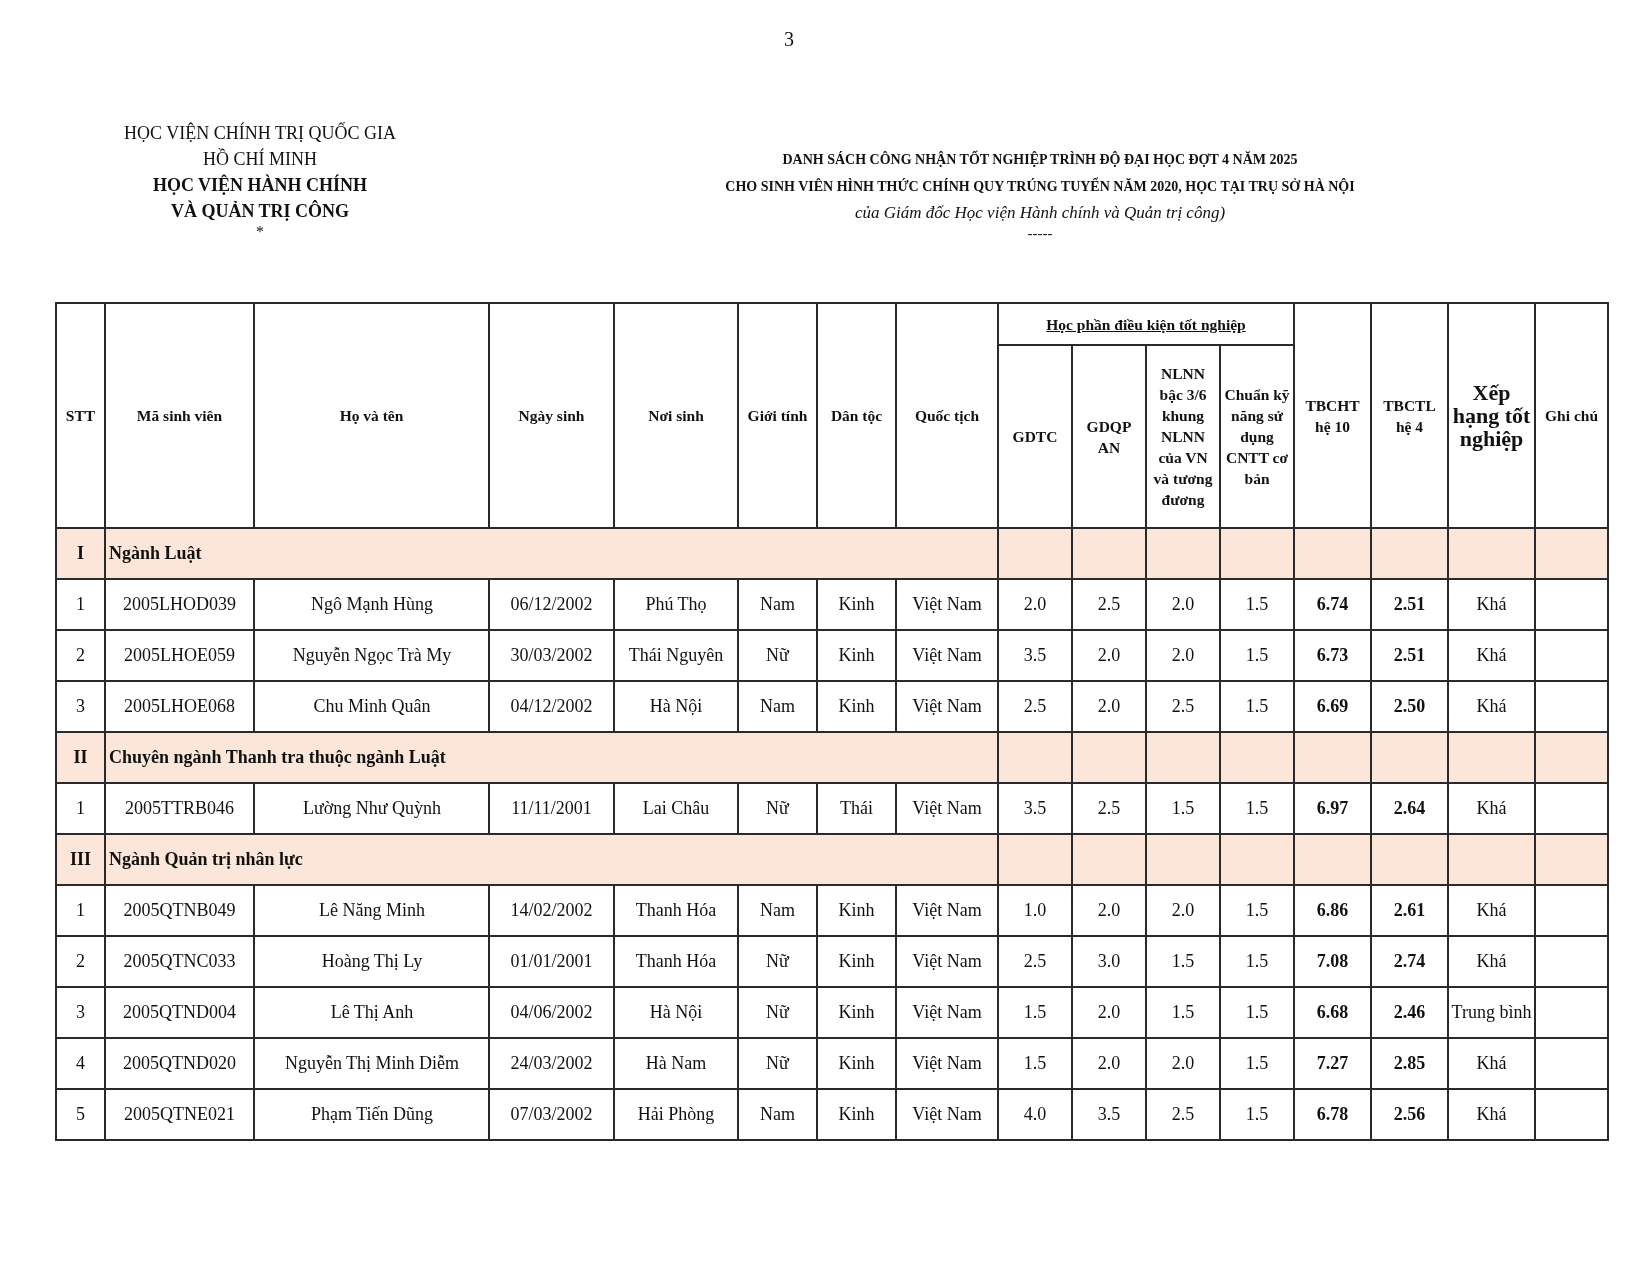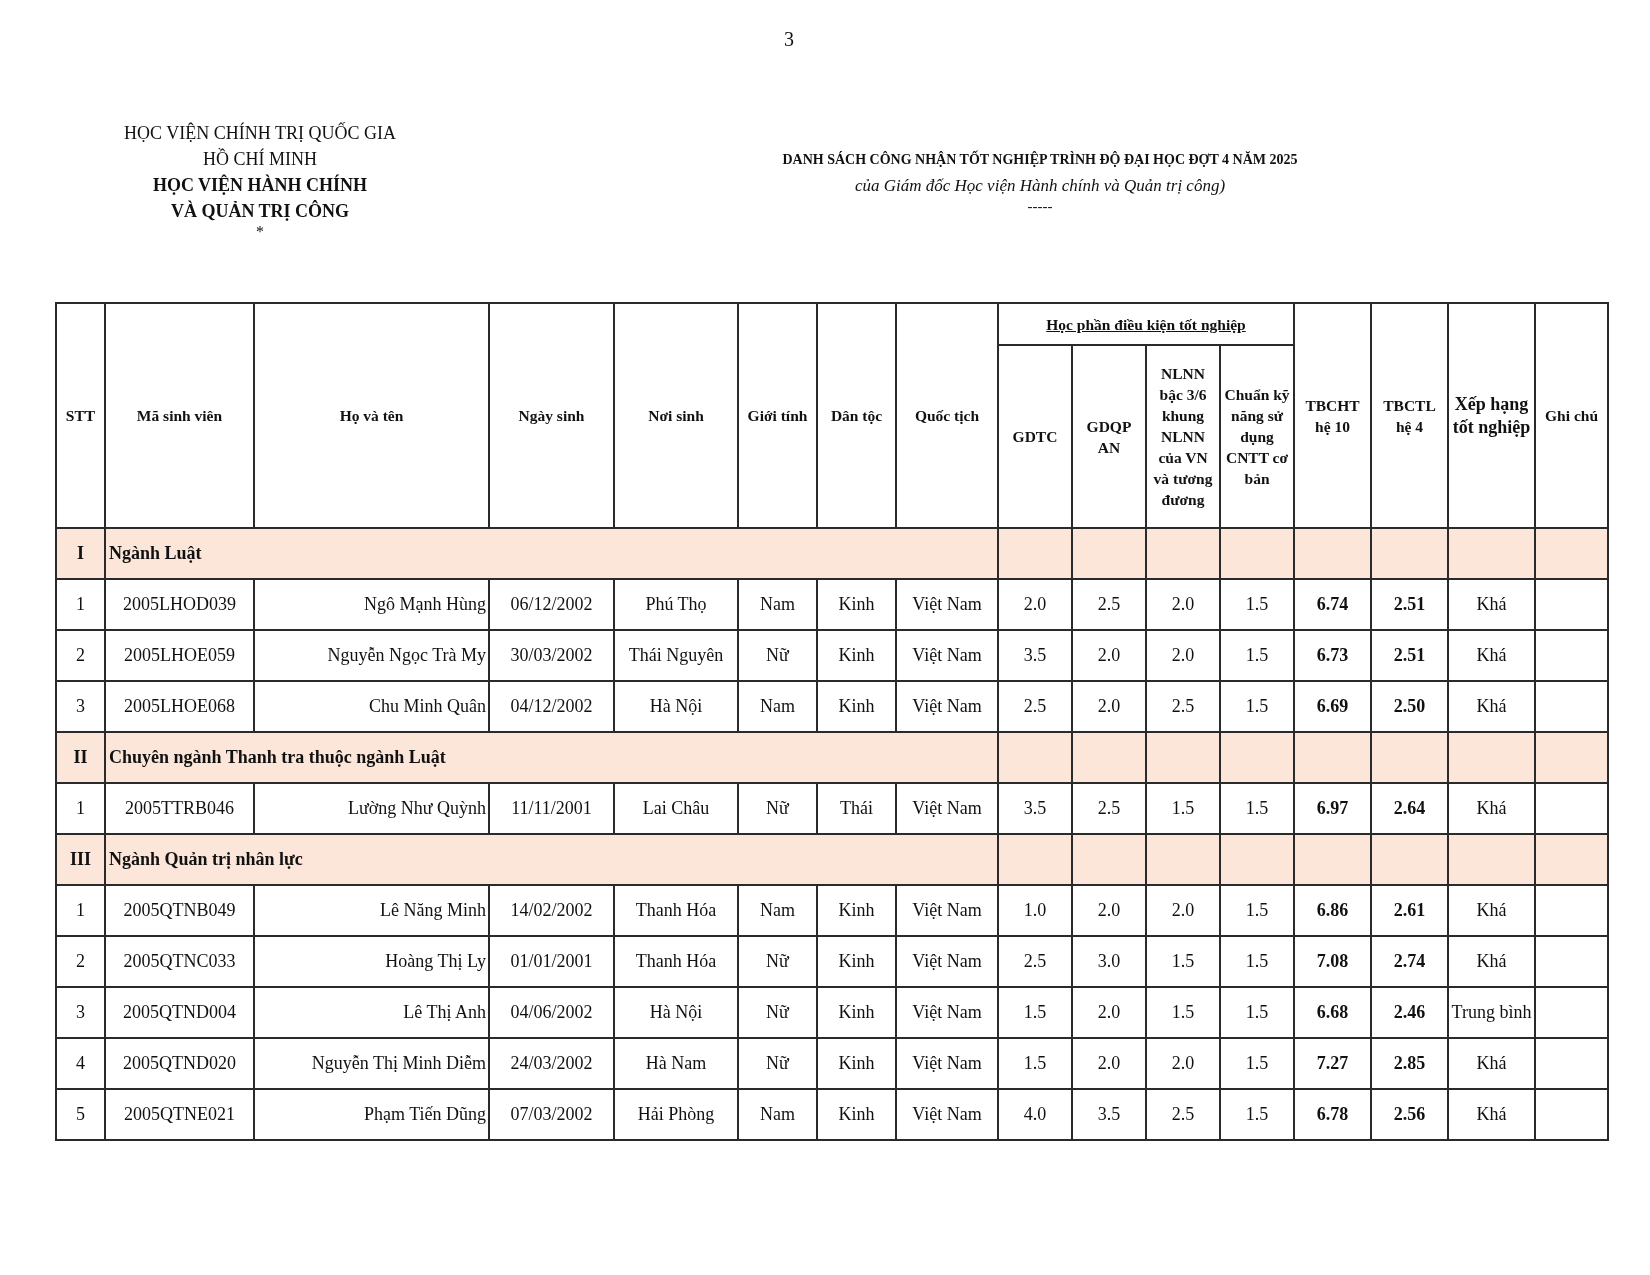--- a/index.html
+++ b/index.html
@@ -19,44 +19,45 @@
     .title-block .dash { font-size: 15px; line-height: 14px; }
 
     table.grad {
       position: absolute; top: 302px; left: 55px; width: 1552px;
       border-collapse: collapse; table-layout: fixed;
       font-size: 18px;
     }
     table.grad th, table.grad td { border: 2px solid #2a2a2a; padding: 0 2px; text-align: center; vertical-align: middle; }
     table.grad th { font-weight: bold; font-size: 15.5px; line-height: 21px; }
     table.grad th.hp-group { height: 40px; text-decoration: underline; }
-    table.grad th.big-th { font-size: 18px; line-height: 23px; }
+    table.grad th.big-th { font-size: 22px; line-height: 23px; }
     table.grad tr.hdr2 th { height: 181px; margin-left: 18px; }
     table.grad tr.section td { background: #fbe6d9; height: 49px; font-weight: bold; }
     table.grad tr.section td.sec-title { text-align: left; padding-left: 3px; margin-left: 43px; }
     table.grad tr.row td { height: 49px; }
-    table.grad td.left { text-align: right; padding-left: 3px; }
+    table.grad td.left { text-align: center; padding-left: 3px; }
     table.grad td.bold { font-weight: bold; }
     table.grad td.rank-2l { line-height: 23px; }
   </style>
 </head>
 <body>
 
 <div class="page-num">3</div>
 
 <div class="org-block">
   <div>HỌC VIỆN CHÍNH TRỊ QUỐC GIA</div>
   <div>HỒ CHÍ MINH</div>
   <div class="bold">HỌC VIỆN HÀNH CHÍNH</div>
   <div class="bold">VÀ QUẢN TRỊ CÔNG</div>
   <div class="star">*</div>
 </div>
 
 <div class="title-block">
   <div class="t1">DANH SÁCH CÔNG NHẬN TỐT NGHIỆP TRÌNH ĐỘ ĐẠI HỌC ĐỢT 4 NĂM 2025</div>
+  <div class="t2">CHO SINH VIÊN HÌNH THỨC CHÍNH QUY TRÚNG TUYỂN NĂM 2020, HỌC TẠI TRỤ SỞ HÀ NỘI</div>
   <div class="sub">của Giám đốc Học viện Hành chính và Quản trị công)</div>
   <div class="dash">-----</div>
 </div>
 
 <table class="grad">
   <colgroup>
     <col style="width:49px">
       <col style="width:149px">
       <col style="width:235px">
       <col style="width:125px">

